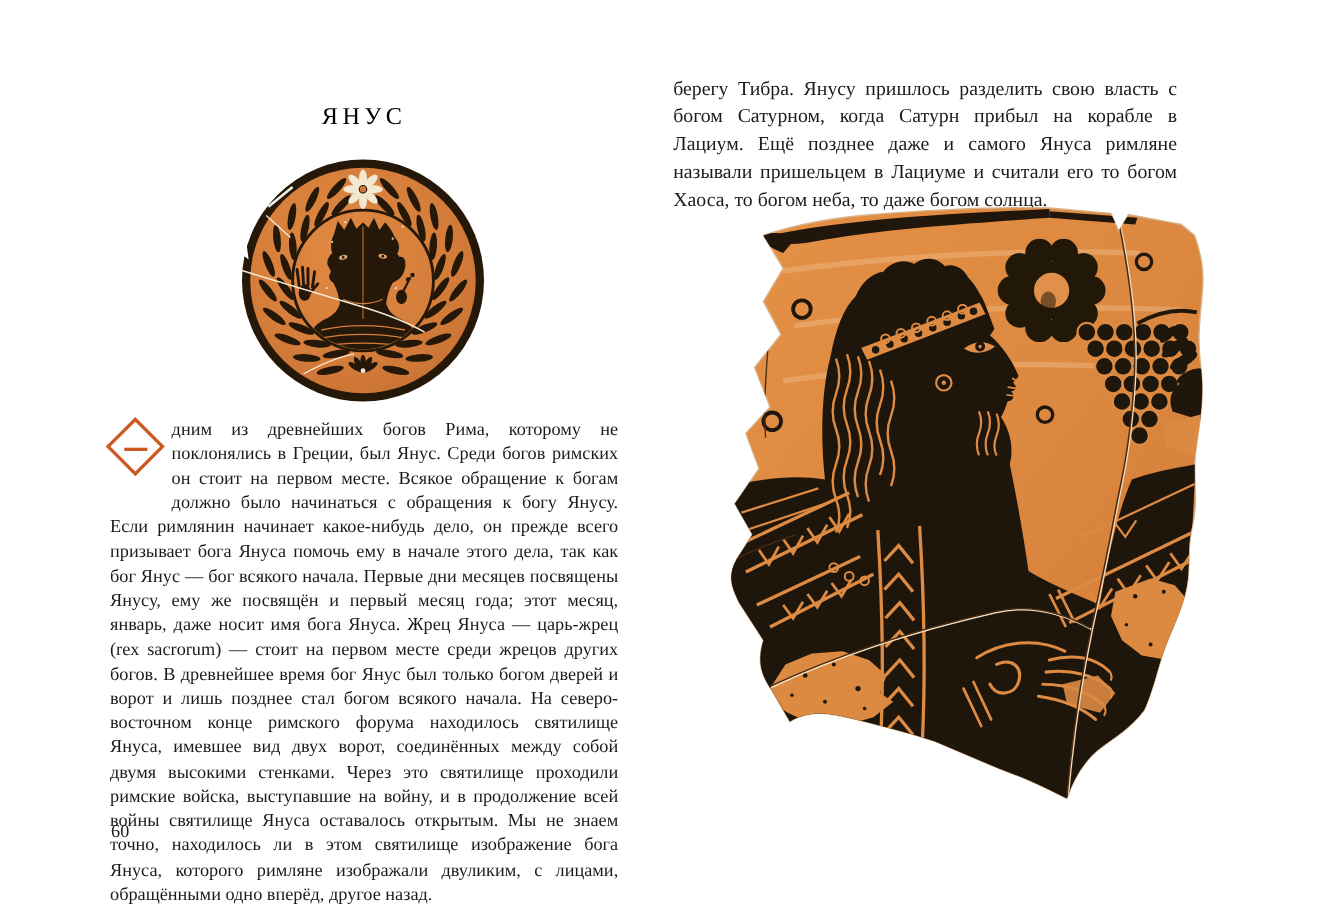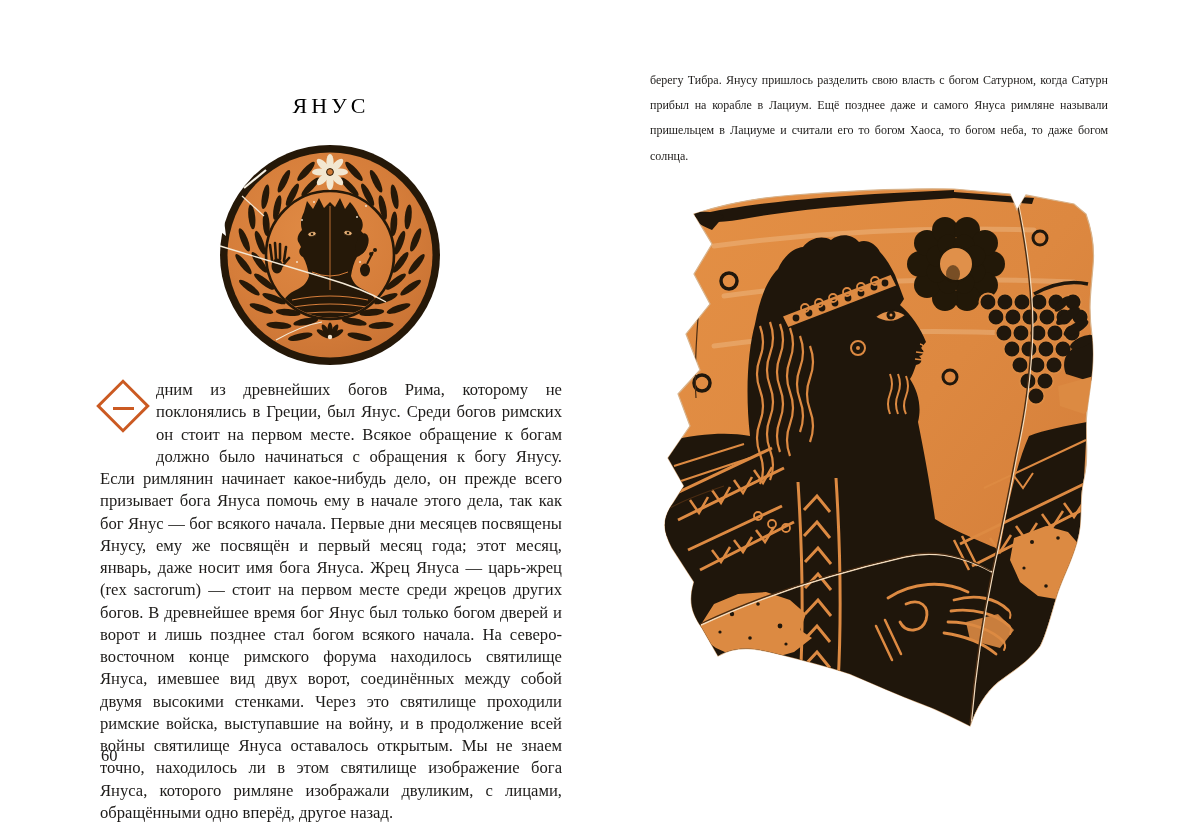--- a/index.html
+++ b/index.html
@@ -26,22 +26,22 @@
     position:absolute;left:4px;top:7px;width:32px;height:32px;
     border:3.5px solid #cb5a22;transform:rotate(45deg);background:transparent;
   }
   .dropcap .dash{
     position:absolute;left:13px;top:26.5px;width:21px;height:3.5px;background:#cb5a22;
   }
   .page-number{
     position:absolute;left:101px;top:746px;font-size:16.5px;color:#1d1b19;
   }
   .right-paragraph{
-    position:absolute;left:650px;top:68px;width:458px;margin:0;
-    font-size:12px;line-height:25.2px;text-align:justify;
+    position:absolute;left:612px;top:68px;width:458px;margin:0;
+    font-size:18px;line-height:25.2px;text-align:justify;
     hyphens:auto;-webkit-hyphens:auto;
   }
 </style>
 </head>
 <body>
 
 <div class="spread">
 
   <section>
     <h1 class="chapter-title">ЯНУС</h1>

